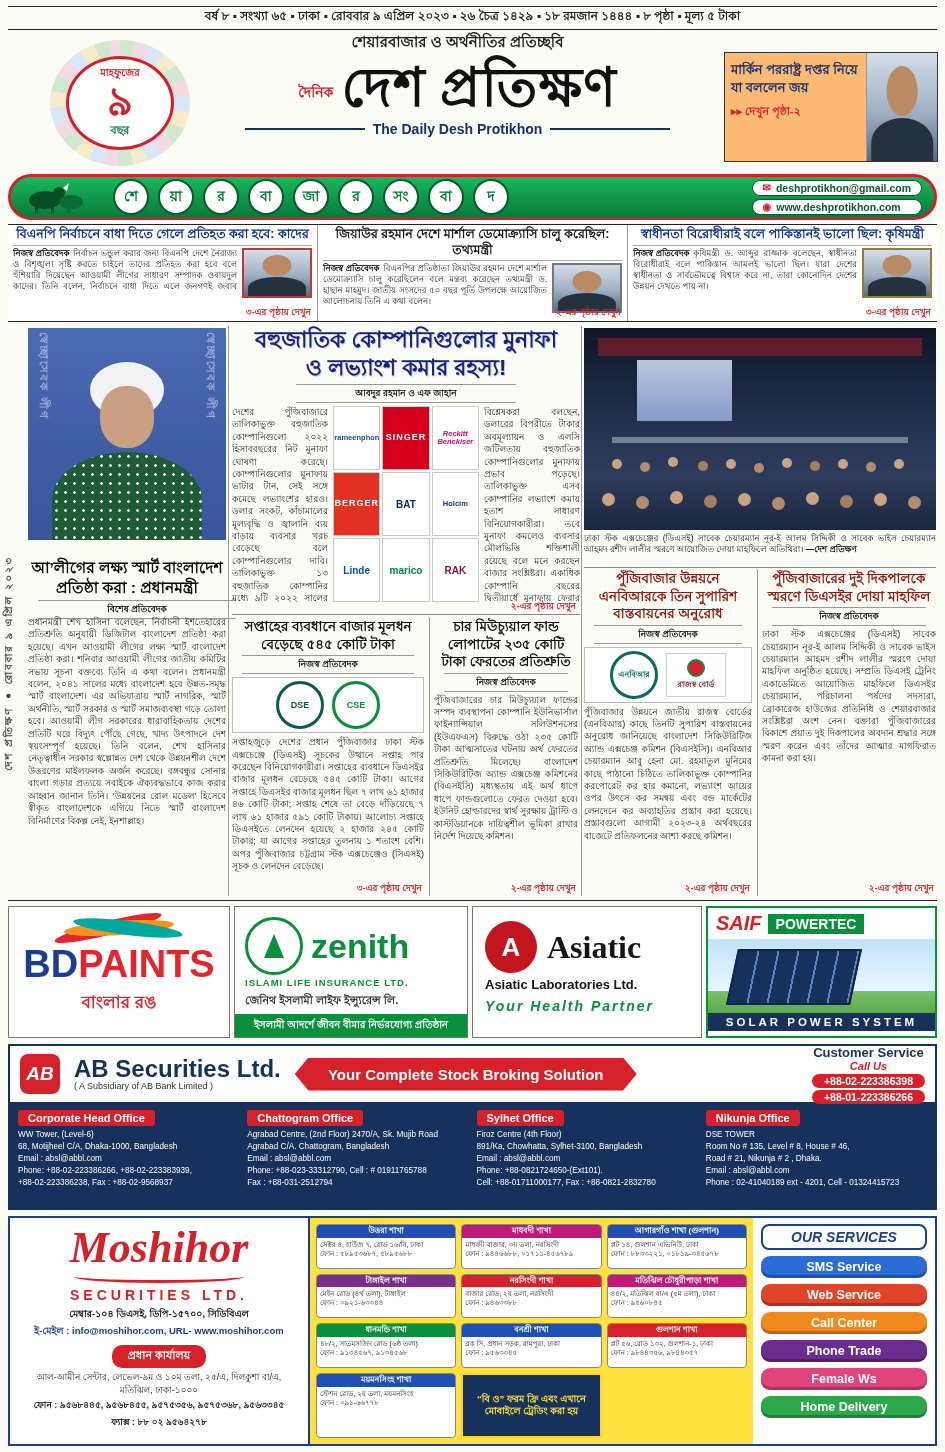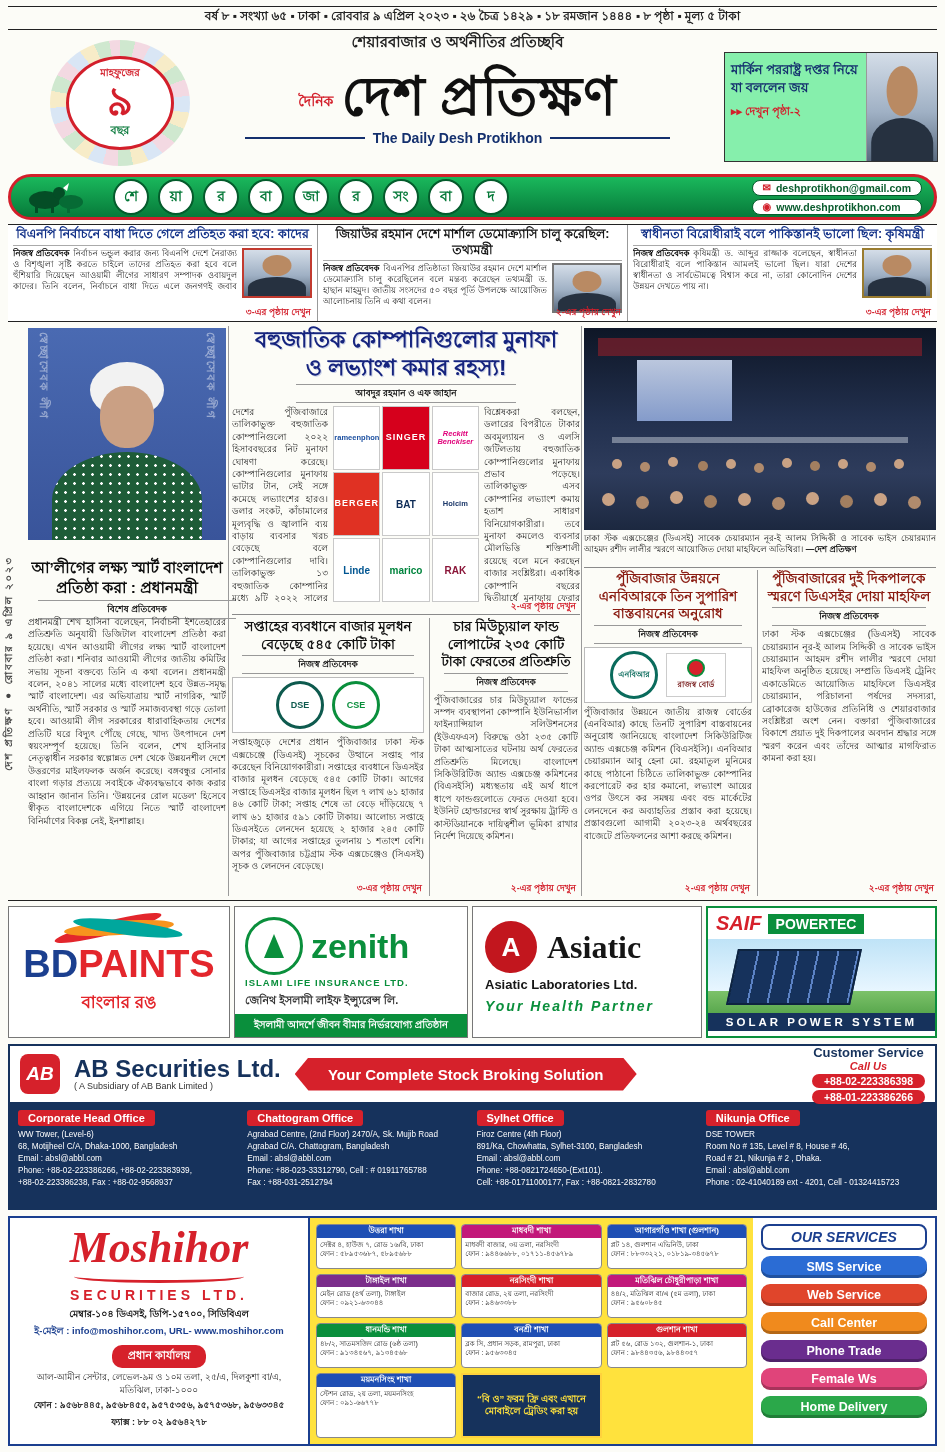--- a/index.html
+++ b/index.html
@@ -13,26 +13,26 @@
 
   
   .badge{position:absolute;left:50px;top:40px;width:140px;height:126px;}
   .badge-confetti{position:absolute;inset:0;border-radius:50%;background:repeating-conic-gradient(#cfe8cf 0 14deg,#f3d9e2 14deg 28deg,#d9e6f5 28deg 42deg,#f7ecc8 42deg 56deg);}
   .badge-ring{position:absolute;inset:16px;border-radius:50%;border:3px solid #d31f2b;background:#fff;display:flex;flex-direction:column;align-items:center;justify-content:center;text-align:center;}
   .badge-top{font-size:10px;color:#d31f2b;font-weight:bold;}
   .badge-num{font-size:40px;line-height:1;color:#d31f2b;font-weight:900;font-family:"Liberation Serif",serif;}
   .badge-bot{font-size:11px;color:#0a7a3c;font-weight:bold;}
   .mast-center{position:absolute;left:205px;top:30px;width:505px;height:126px;text-align:center;}
   .tagline{font-size:15px;font-weight:bold;color:#222;}
-  .title-row{display:flex;align-items:flex-end;justify-content:center;gap:8px;margin-top:14px;}
+  .title-row{display:flex;align-items:flex-end;justify-content:center;gap:8px;margin-top:5px;}
   .daily{font-size:14px;font-weight:bold;color:#d31f2b;padding-bottom:12px;}
   .paper-title{margin:0;font-family:"Liberation Serif",serif;font-size:54px;line-height:1.05;font-weight:900;color:#101010;letter-spacing:1px;}
   .subtitle{margin-top:4px;font-size:14px;font-weight:bold;color:#14306e;display:flex;align-items:center;gap:8px;justify-content:center;}
   .subtitle::before,.subtitle::after{content:"";flex:0 0 120px;border-top:2px solid #14306e;}
-  .side-box{position:absolute;left:724px;top:52px;width:212px;height:108px;border:1.5px solid #333;background:#86efac;display:flex;}
+  .side-box{position:absolute;left:724px;top:52px;width:212px;height:108px;border:1.5px solid #333;background:#fdba74;display:flex;}
   .side-text{flex:1;padding:8px 6px;font-size:13px;font-weight:bold;color:#14306e;line-height:1.35;}
   .side-link{display:block;margin-top:8px;color:#d31f2b;font-size:11px;}
   .side-photo{width:70px;height:100%;border-left:1px solid #999;}
 
   
   .portrait{background:linear-gradient(180deg,#d4dde8 0%,#9fb0c4 55%,#5a6b80 100%);position:relative;overflow:hidden;}
   .portrait::before{content:"";position:absolute;top:12%;left:50%;transform:translateX(-50%);width:44%;height:46%;border-radius:50%;background:#b98a63;}
   .portrait::after{content:"";position:absolute;bottom:-6%;left:50%;transform:translateX(-50%);width:88%;height:46%;border-radius:50% 50% 0 0;background:#263140;}
 
   

